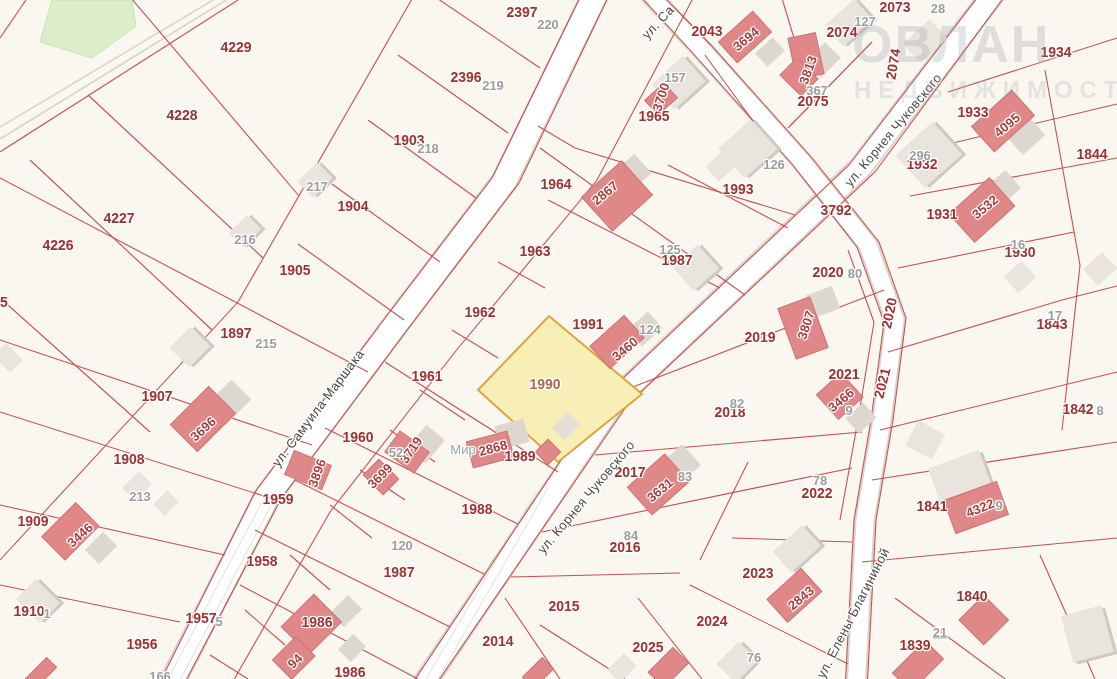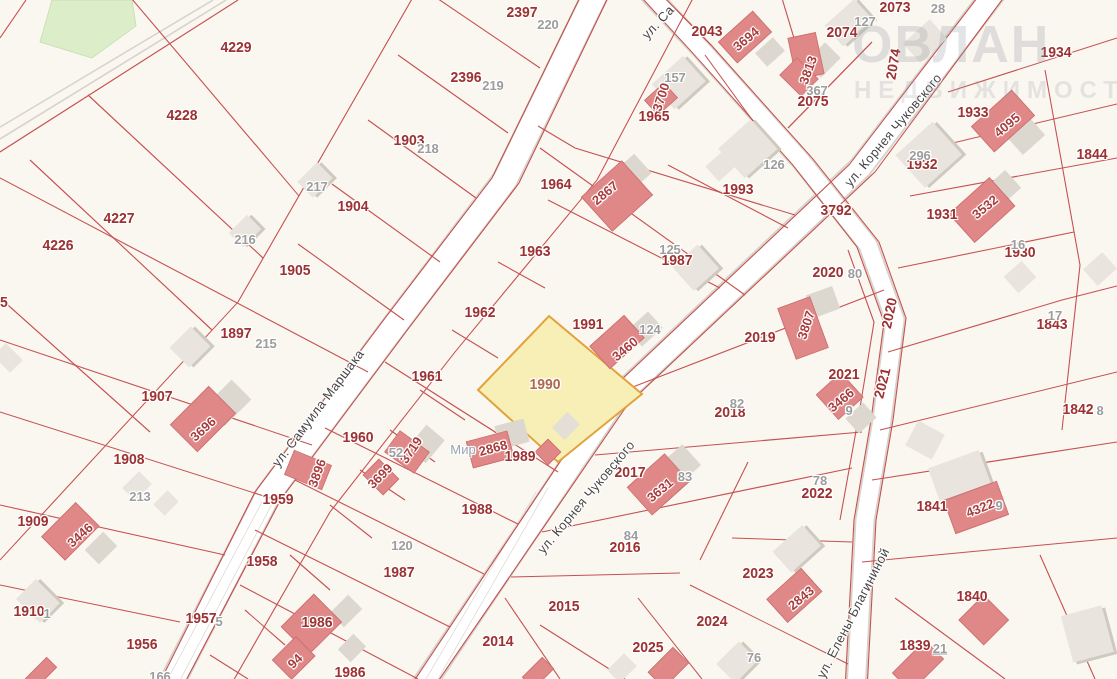--- a/index.html
+++ b/index.html
@@ -465,21 +465,21 @@
       <span class="lbl g" style="left: 855px; top: 273px; transform: translate(-50%, -50%) rotate(0deg);">80</span>
       <span class="lbl g" style="left: 737px; top: 403px; transform: translate(-50%, -50%) rotate(0deg);">82</span>
       <span class="lbl g" style="left: 685px; top: 476px; transform: translate(-50%, -50%) rotate(0deg);">83</span>
       <span class="lbl g" style="left: 631px; top: 535px; transform: translate(-50%, -50%) rotate(0deg);">84</span>
       <span class="lbl g" style="left: 820px; top: 480px; transform: translate(-50%, -50%) rotate(0deg);">78</span>
       <span class="lbl g" style="left: 402px; top: 545px; transform: translate(-50%, -50%) rotate(0deg);">120</span>
       <span class="lbl g" style="left: 396px; top: 452px; transform: translate(-50%, -50%) rotate(0deg);">52</span>
       <span class="lbl g" style="left: 754px; top: 657px; transform: translate(-50%, -50%) rotate(0deg);">76</span>
       <span class="lbl g" style="left: 849px; top: 410px; transform: translate(-50%, -50%) rotate(0deg);">9</span>
       <span class="lbl g" style="left: 999px; top: 505px; transform: translate(-50%, -50%) rotate(0deg);">9</span>
-      <span class="lbl g" style="left: 940px; top: 648px; transform: translate(-50%, -50%) rotate(0deg); text-decoration: underline;">21</span>
+      <span class="lbl g" style="left: 940px; top: 632px; transform: translate(-50%, -50%) rotate(0deg); text-decoration: underline;">21</span>
       <span class="lbl y" style="left: 545px; top: 384px; transform: translate(-50%, -50%) rotate(0deg);">1990</span>
       <span class="lbl s" style="left: 318px; top: 408px; transform: translate(-50%, -50%) rotate(-53deg);">ул. Самуила Маршака</span>
       <span class="lbl s" style="left: 658px; top: 22px; transform: translate(-50%, -50%) rotate(-47deg);">ул. Са</span>
       <span class="lbl s" style="left: 893px; top: 130px; transform: translate(-50%, -50%) rotate(-50deg);">ул. Корнея Чуковского</span>
       <span class="lbl s" style="left: 586px; top: 497px; transform: translate(-50%, -50%) rotate(-50deg);">ул. Корнея Чуковского</span>
       <span class="lbl s" style="left: 853px; top: 613px; transform: translate(-50%, -50%) rotate(-63deg);">ул. Елены Благининой</span>
       <span class="lbl loc" style="left: 445px; top: 449px; transform: translate(-50%, -50%) rotate(0deg);">Мир</span>
     </div>
 
 <div id="watermark">

